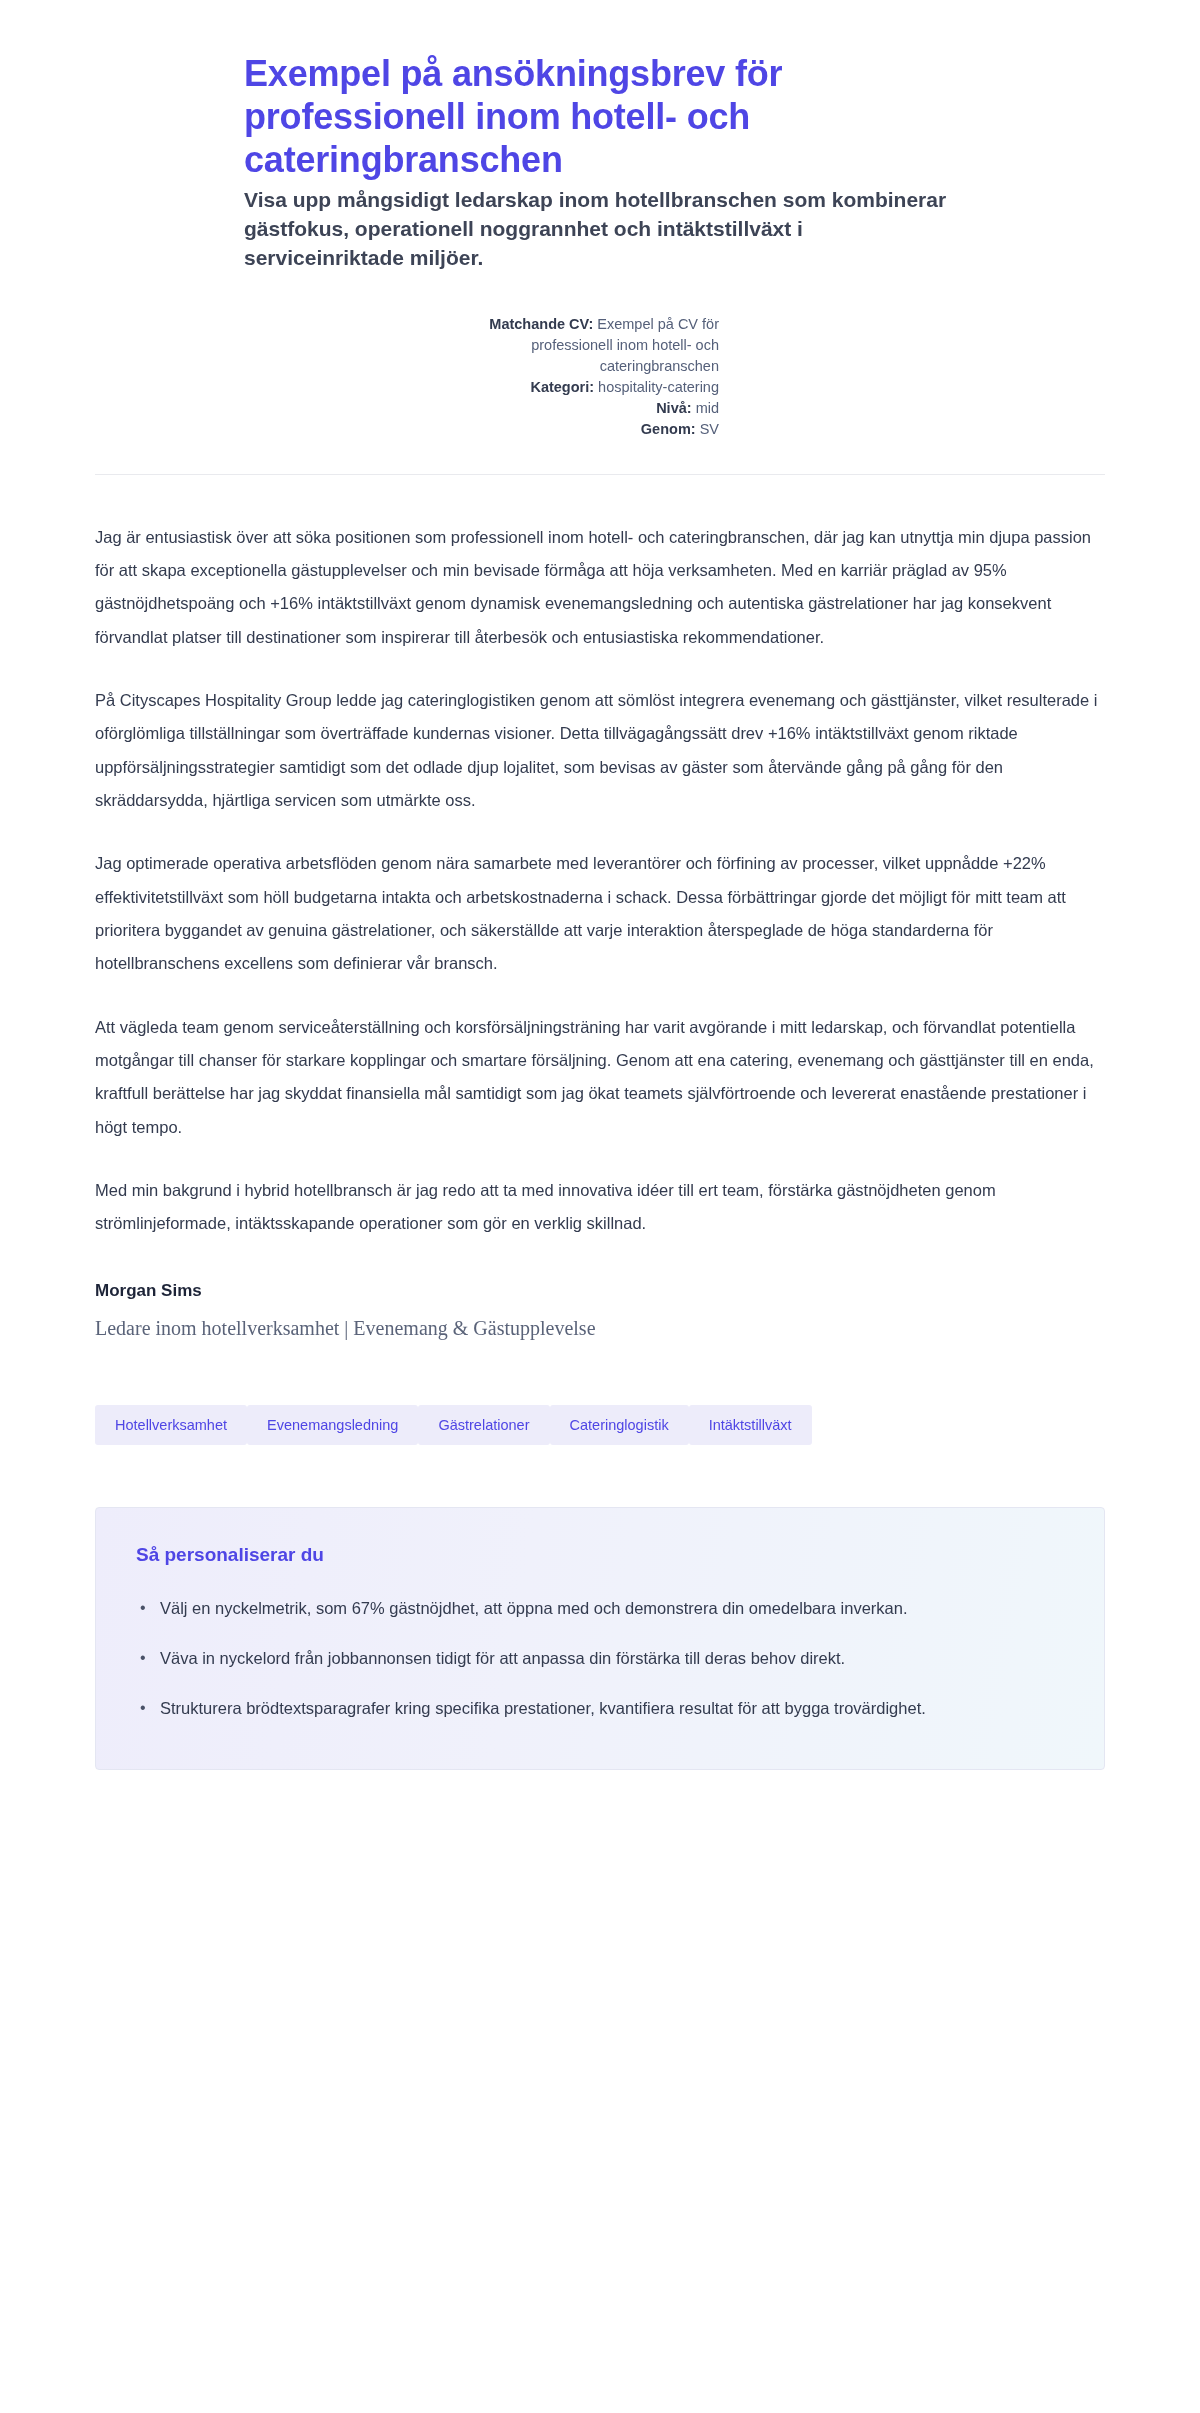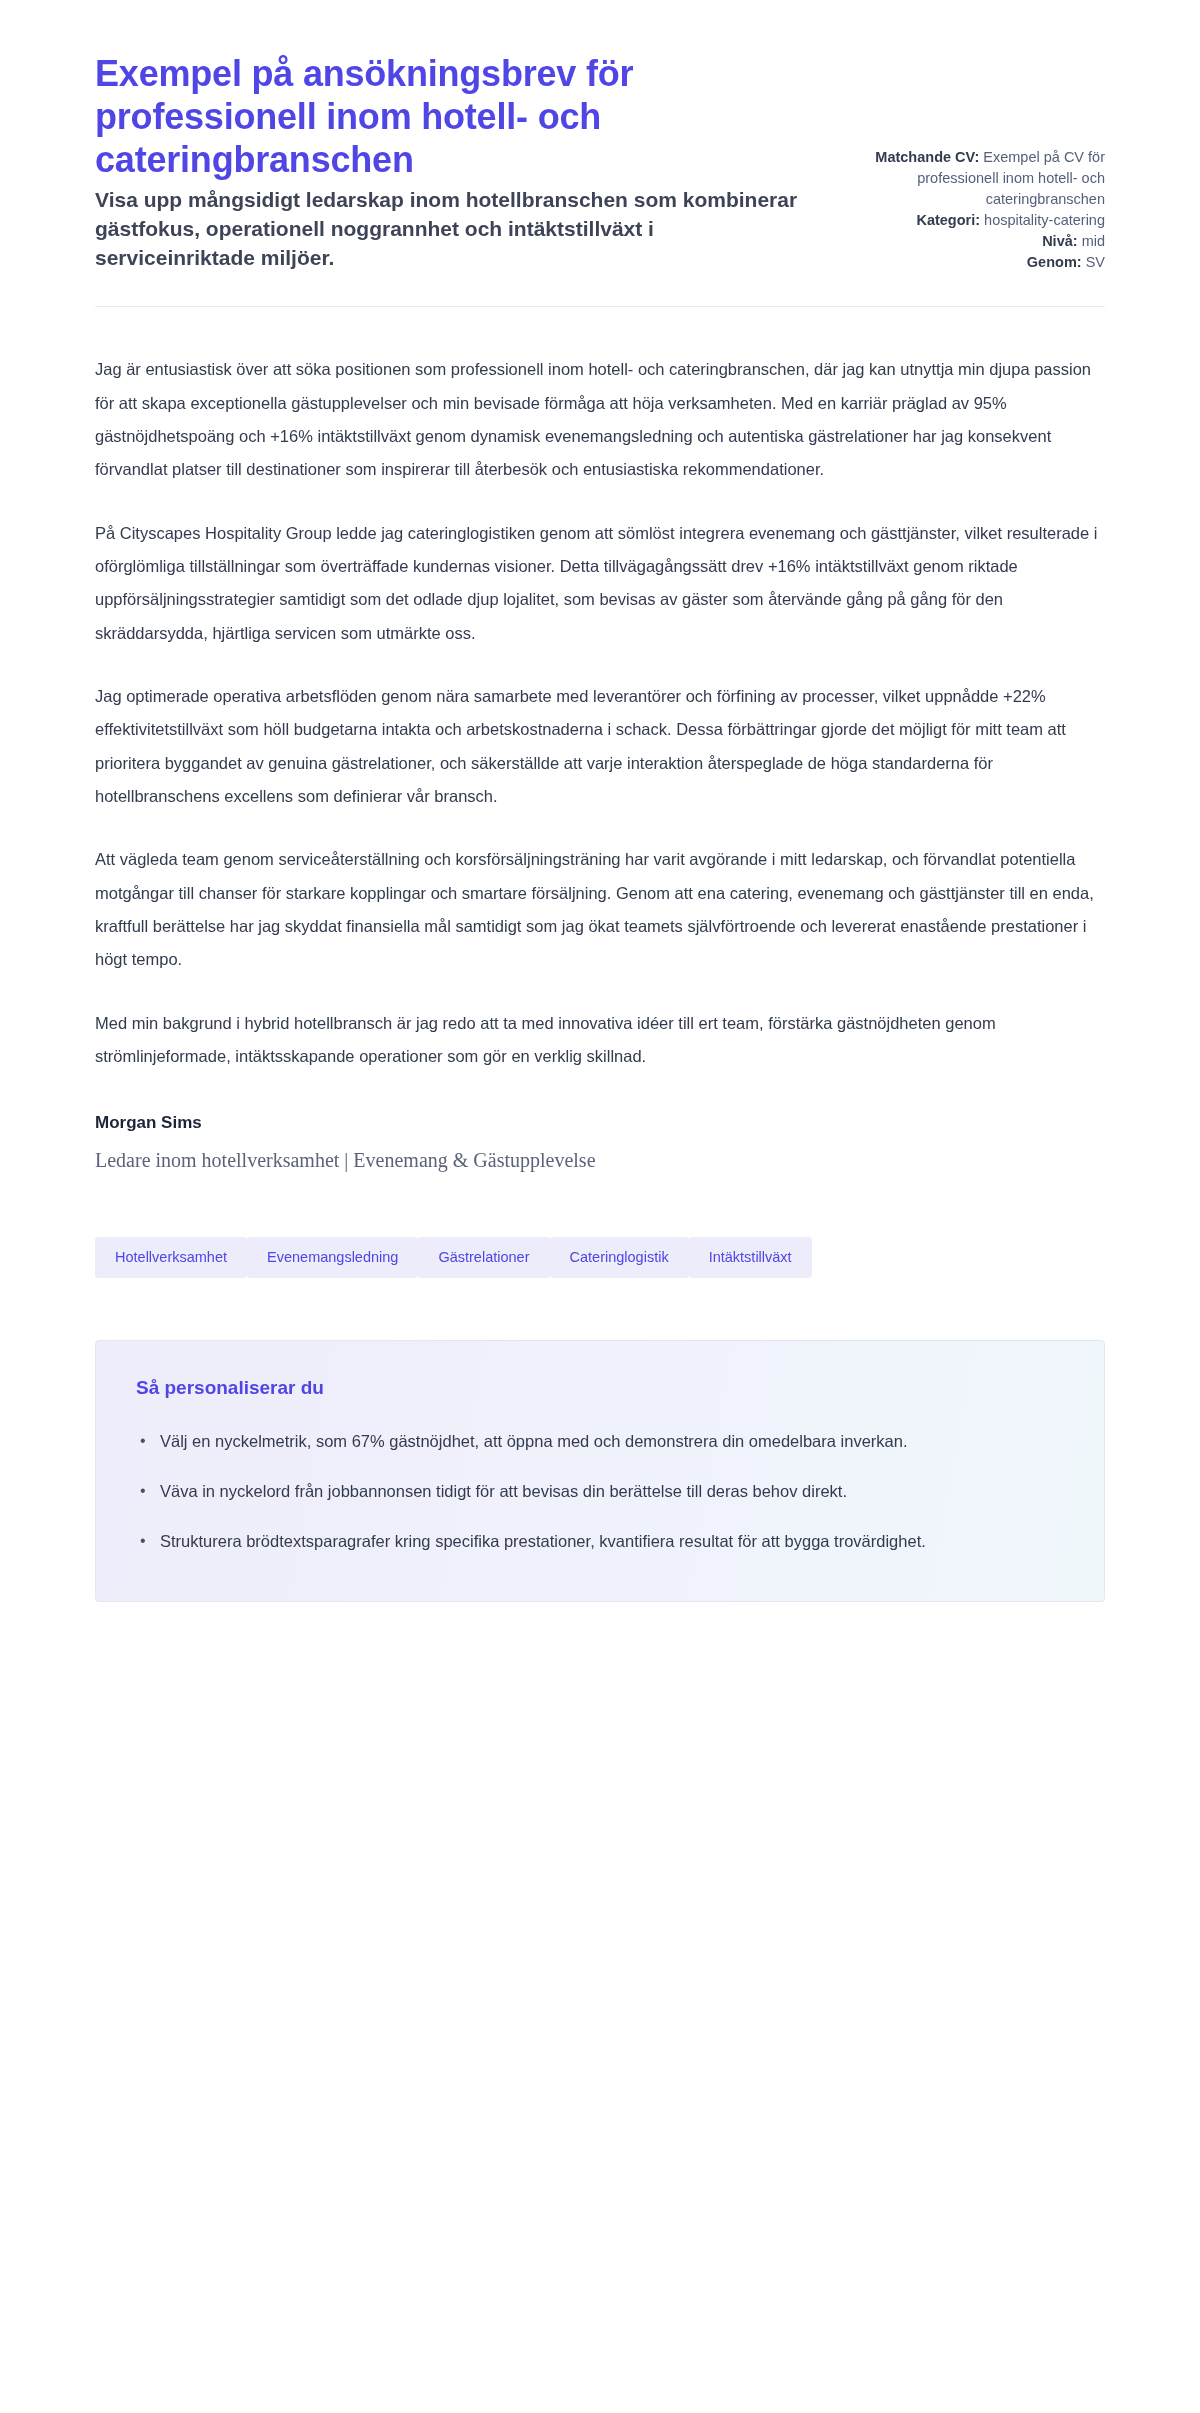--- a/index.html
+++ b/index.html
@@ -26,24 +26,25 @@
 
   .content {
     width: 1010px;
     margin: 0 auto;
     padding-top: 52px;
   }
 
   
   .header {
     display: flex;
-    align-items: flex-end;
+    align-items: center;
     justify-content: space-between;
     gap: 36px;
     padding-bottom: 34px;
+    flex-direction: column;
   }
 
   .header-left {
     flex: 1 1 auto;
     max-width: 712px;
   }
 
   .doc-title {
     font-size: 36px;
     line-height: 1.20;
@@ -222,19 +223,19 @@
       <span class="tag">Evenemangsledning</span>
       <span class="tag">Gästrelationer</span>
       <span class="tag">Cateringlogistik</span>
       <span class="tag">Intäktstillväxt</span>
     </div>
 
     <div class="callout">
       <div class="callout-title">Så personaliserar du</div>
       <ul class="callout-list">
         <li>Välj en nyckelmetrik, som 67% gästnöjdhet, att öppna med och demonstrera din omedelbara inverkan.</li>
-        <li>Väva in nyckelord från jobbannonsen tidigt för att bevisas din berättelse till deras behov direkt.</li>
+        <li>Väva in nyckelord från jobbannonsen tidigt för att anpassa din förstärka till deras behov direkt.</li>
         <li>Strukturera brödtextsparagrafer kring specifika prestationer, kvantifiera resultat för att bygga trovärdighet.</li>
       </ul>
     </div>
 
   </div>
 </div>
 
 </body></html>

